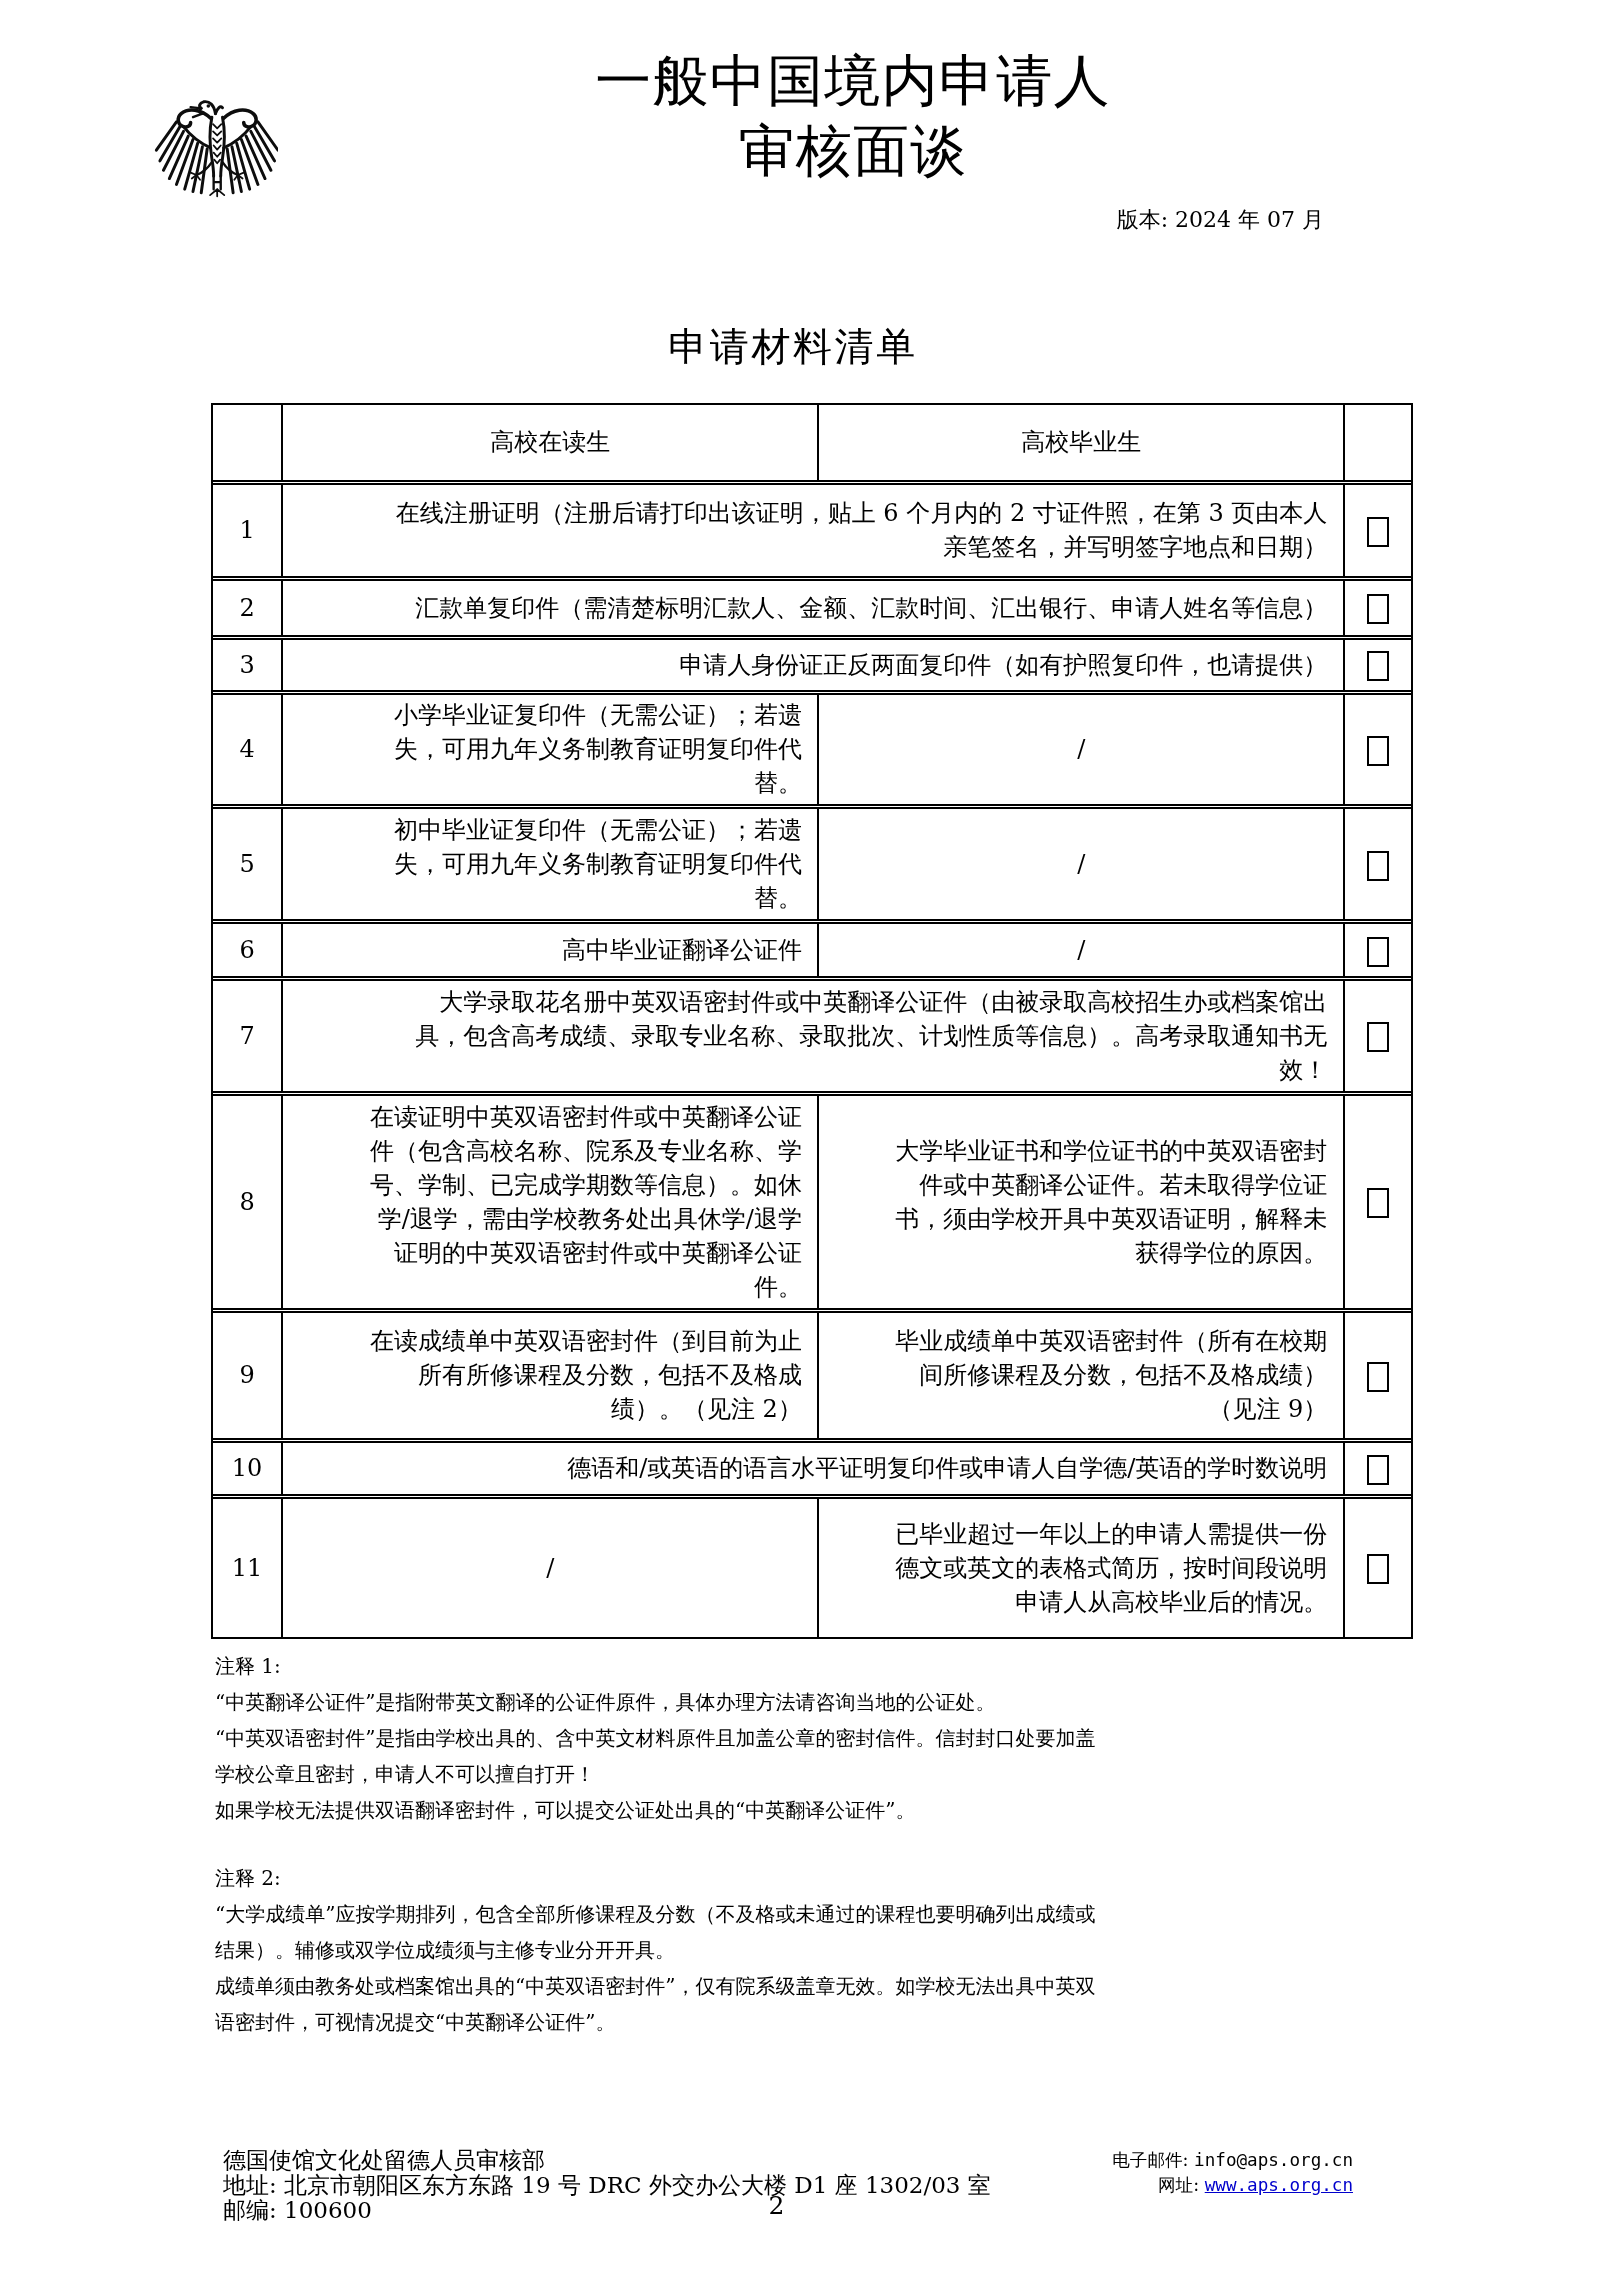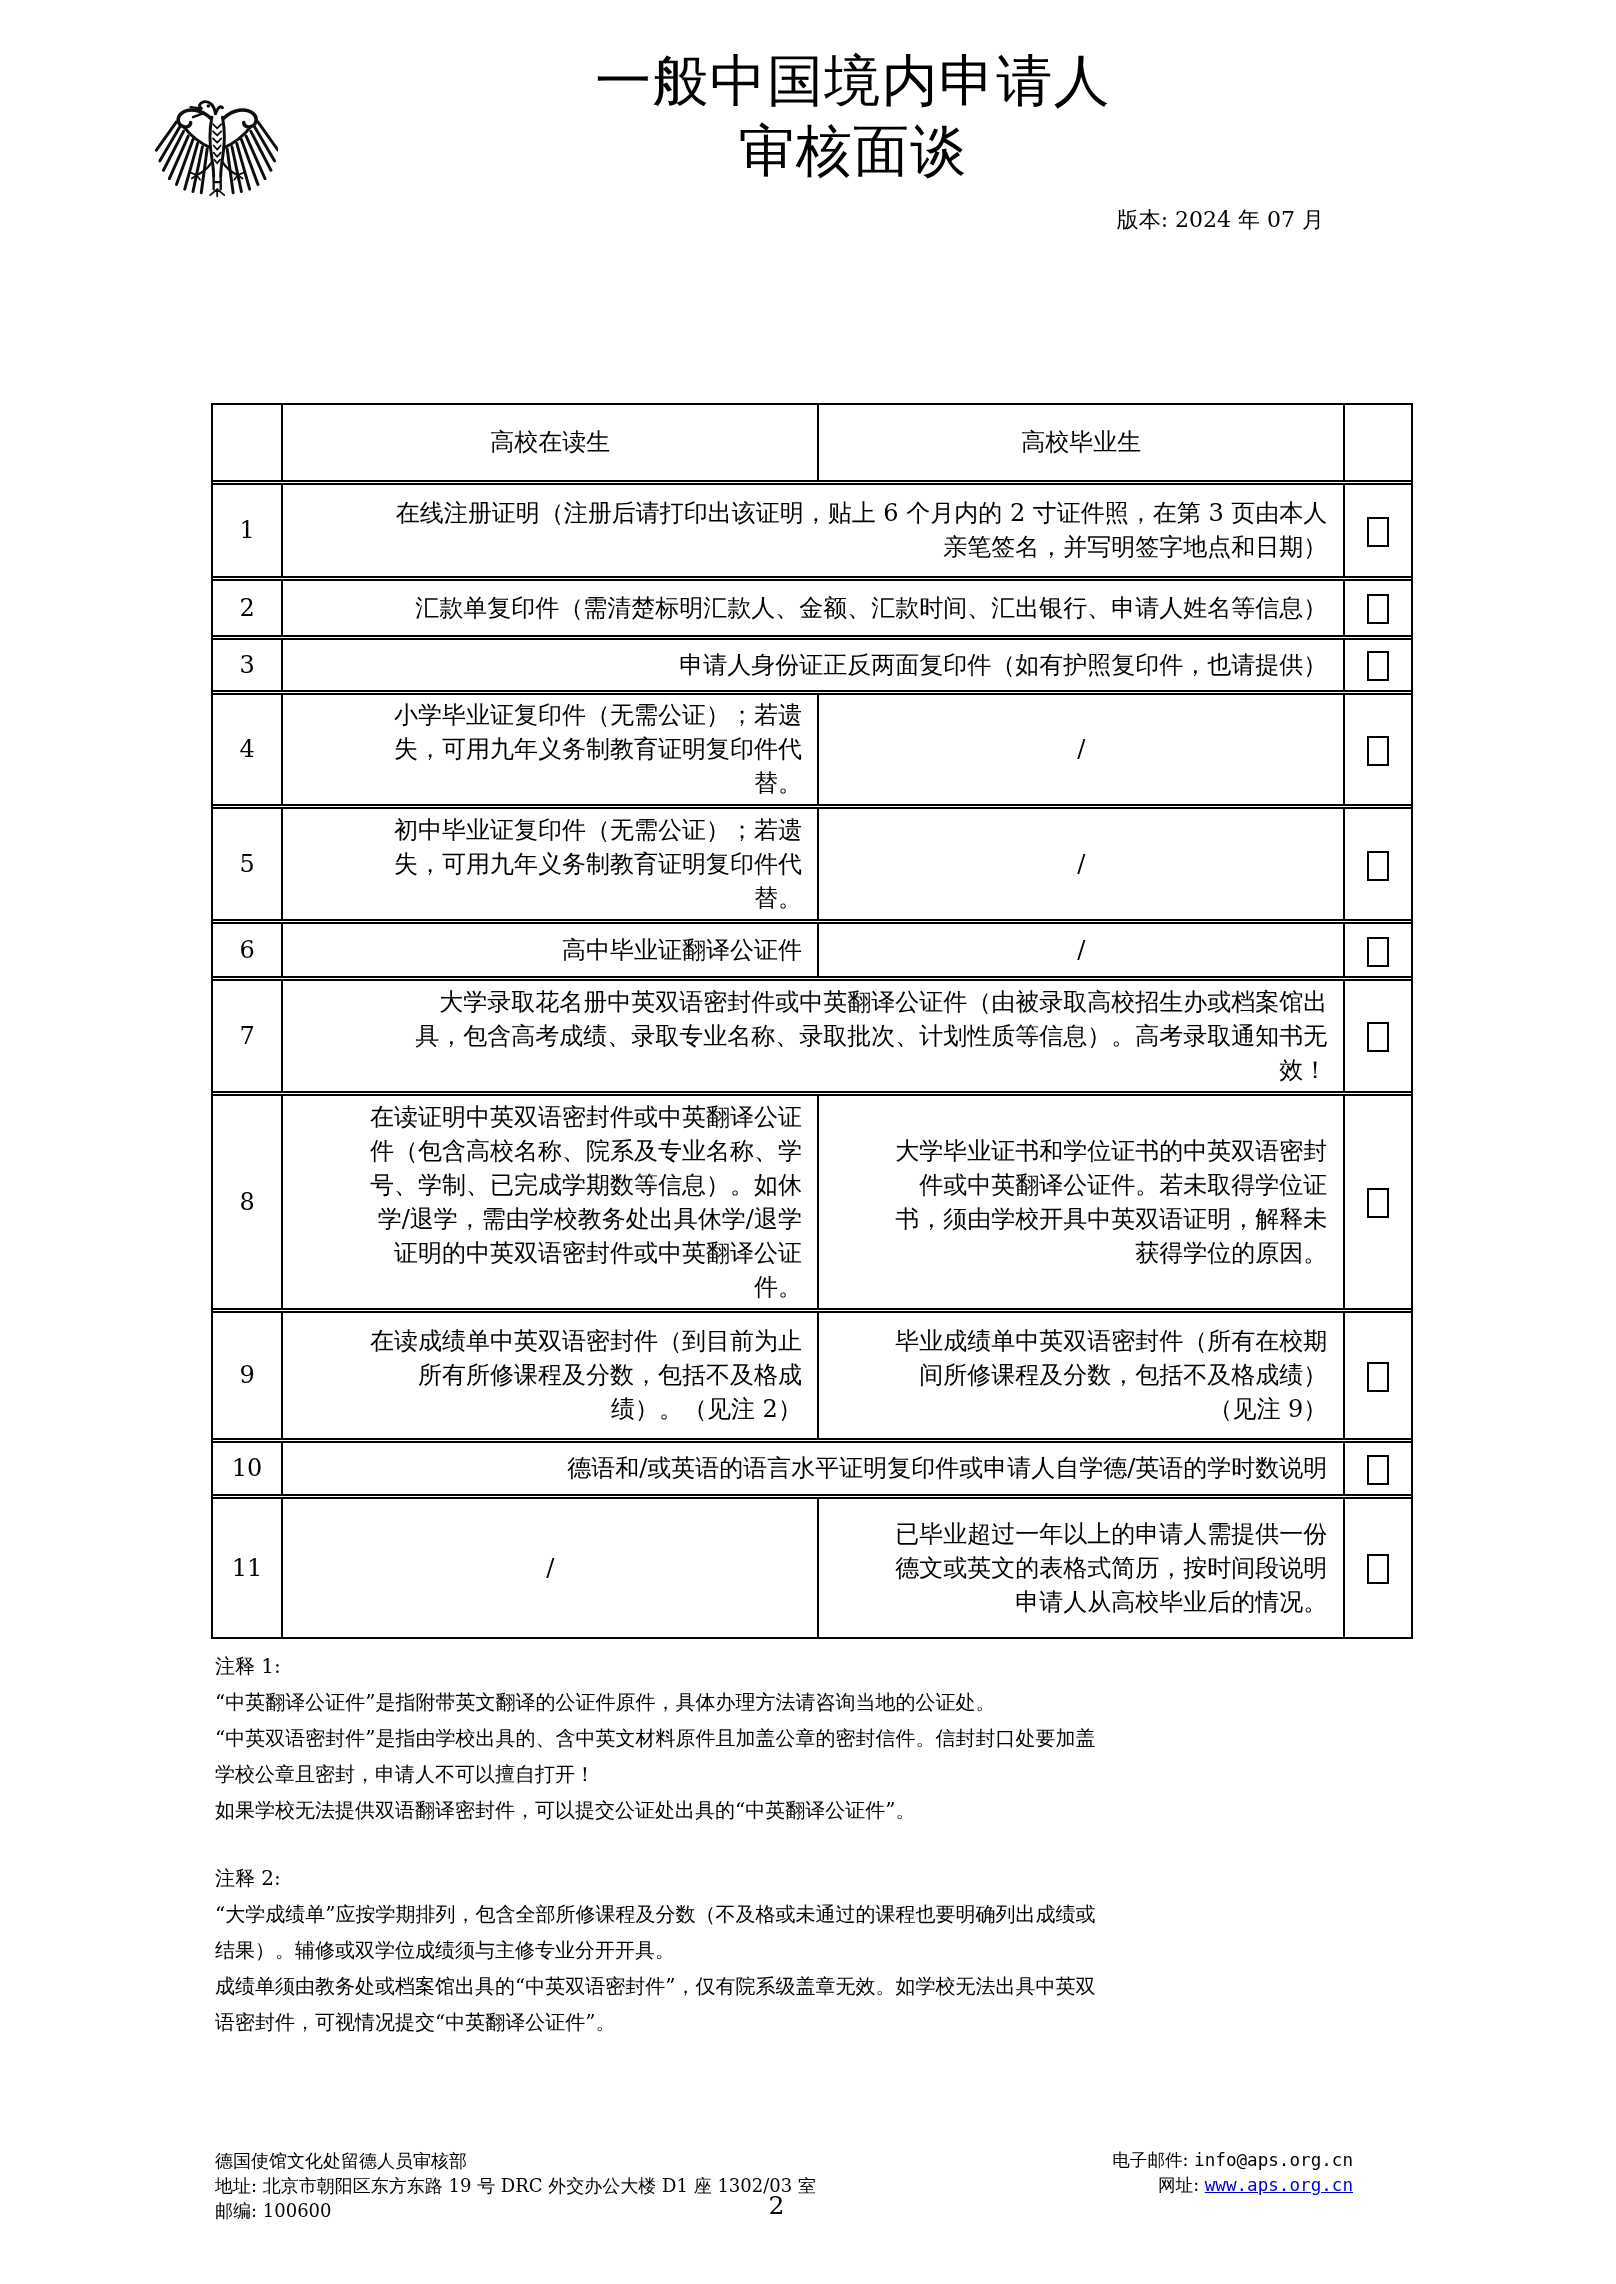--- a/index.html
+++ b/index.html
@@ -56,22 +56,22 @@
   }
   
   .note{
     position:absolute;left:215px;width:1208px;
     font-size:20px;line-height:36px;white-space:pre-line;
   }
   .note1{top:1648px;}
   .note2{top:1860px;}
   
   .footer-left{
-    position:absolute;left:215px;top:2148px;
-    font-size:18px;line-height:25px;white-space:pre-line;
+    position:absolute;left:223px;top:2148px;
+    font-size:23px;line-height:25px;white-space:pre-line;
   }
   .footer-right{
     position:absolute;right:200px;top:2148px;
     font-size:17.6px;line-height:25px;text-align:right;
   }
   .mono{font-family:"DejaVu Sans Mono","Liberation Mono",monospace;font-size:17.6px;}
   .weblink{color:#0000cc;text-decoration:underline;cursor:pointer;}
   .page-num{
     position:absolute;left:0;right:0;top:2191px;
     text-align:center;font-size:25px;
@@ -132,20 +132,21 @@
       <path d="M142 140 l10 -4 M142 140 l8 6 M142 140 l2 10 M142 140 l-6 8" stroke-width="3"></path>
 
       <path d="M101 142 L101 164 M113 142 L113 164 M101 152 L113 152" stroke-width="4"></path>
       <path d="M107 164 l-12 10 M107 164 l12 10 M107 164 v12" stroke-width="3"></path>
     </g>
   </svg>
 
   <div class="title">一般中国境内申请人
 审核面谈</div>
   <div class="version">版本: 2024 年 07 月</div>
+  <div class="section-title">申请材料清单</div>
 
   <div class="tbl-wrap">
     <table class="mat">
       <colgroup>
           <col style="width:69px">
           <col style="width:536px">
           <col style="width:525px">
           <col style="width:67px">
         </colgroup>
       <tbody>

